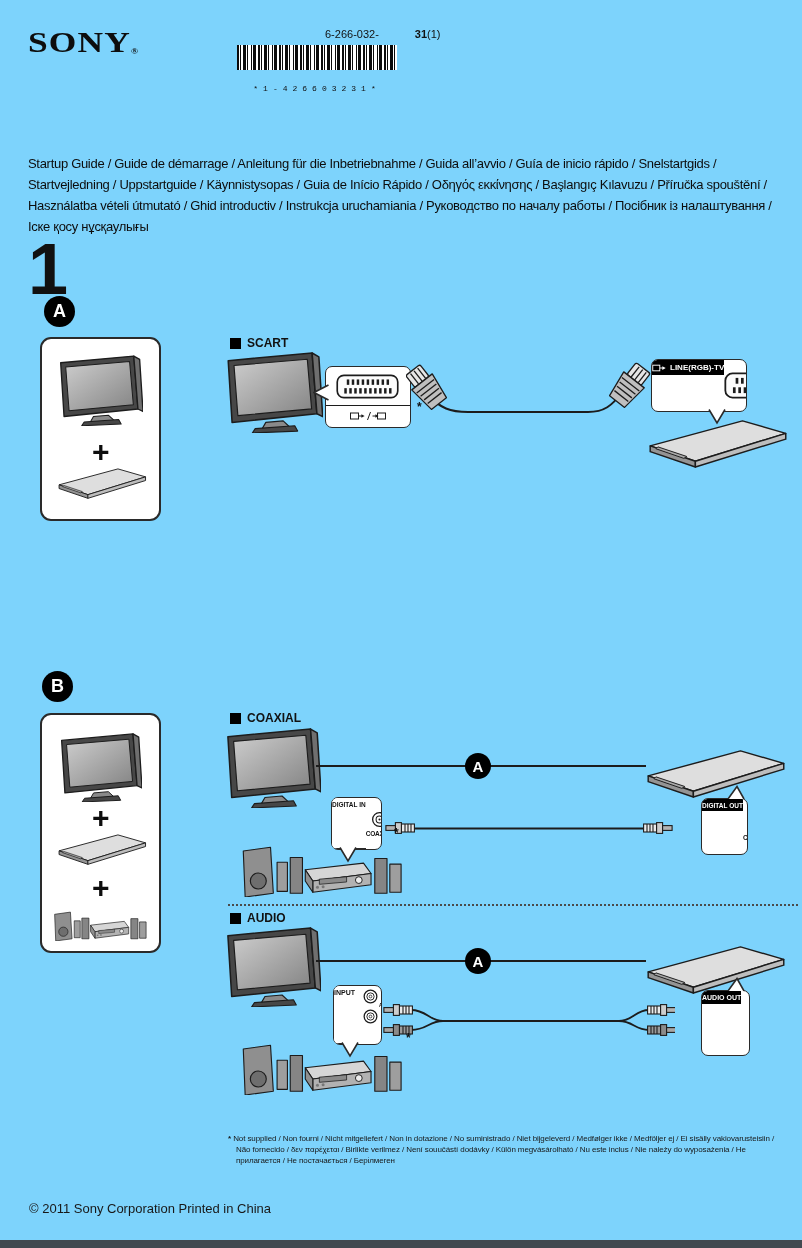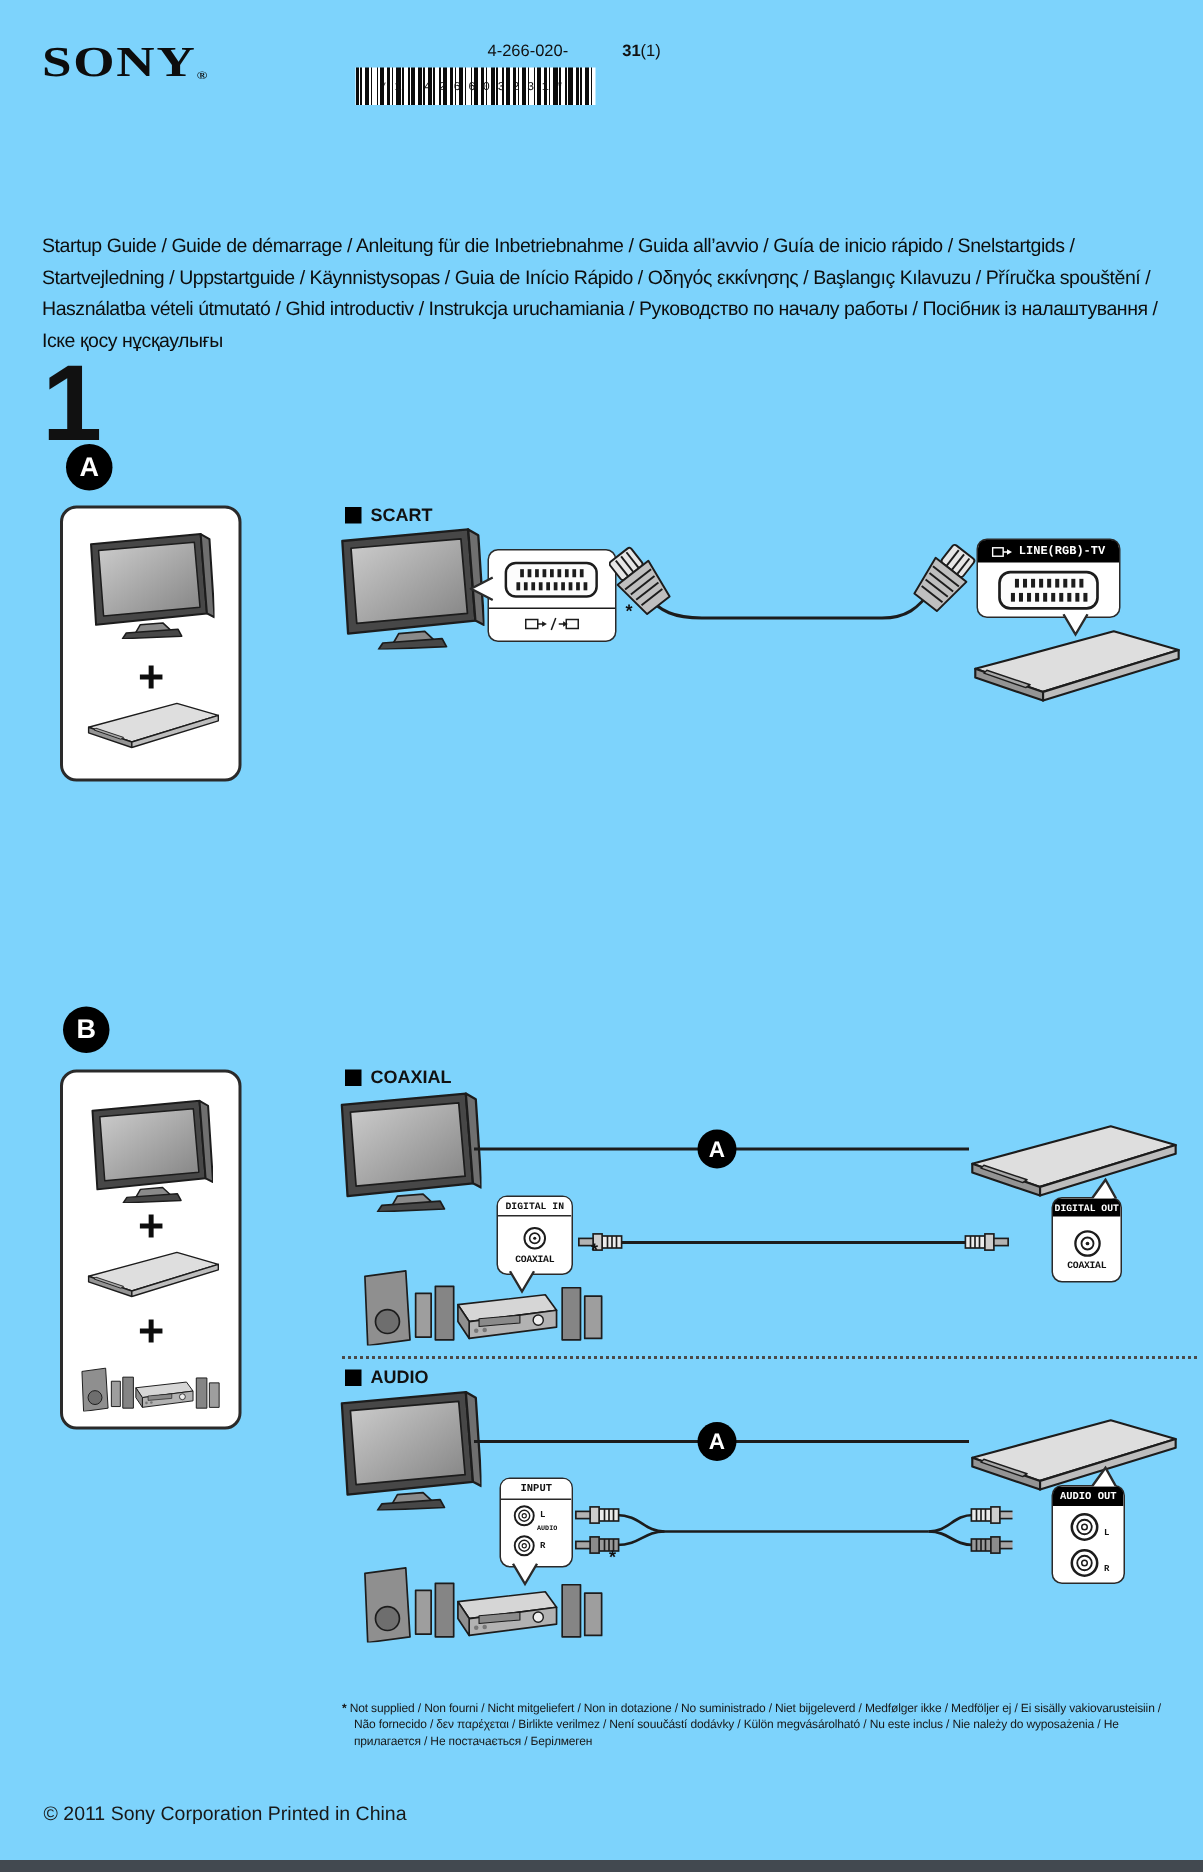--- a/index.html
+++ b/index.html
@@ -33,21 +33,21 @@
   .badge.sm { width:26px; height:26px; font-size:15px; }
 
   .eqbox { border:2px solid #2a2a2a; border-radius:11px; background:#fff; }
   .plus { font-size:30px; font-weight:700; line-height:1; color:#0d0d0d; }
 
   .seclabel { display:flex; align-items:center; gap:6px; font-weight:700; font-size:12px; }
   .sq { width:11px; height:11px; background:#000; display:inline-block; flex:0 0 auto; }
 
   .callout { position:absolute; border:1.5px solid #2a2a2a; border-radius:7px; background:#fff; }
   .co-clip { position:absolute; inset:0; border-radius:5.5px; overflow:hidden;
-             display:flex; flex-direction:column;font-family:Liberation Mono, monospace; }
+             display:flex; flex-direction:row; }
   .co-blackhead { background:#000; color:#fff; font-weight:700; display:flex;
                   align-items:center; justify-content:center; gap:3px; flex:0 0 auto; }
   .co-whitehead { font-weight:700; text-align:center; border-bottom:1.2px solid #2a2a2a;
                   flex:0 0 auto; background:#fff; }
   .co-body { flex:1; display:flex; flex-direction:column; align-items:center; justify-content:center; }
   .tinylabel { font-size:6.5px; font-weight:700; text-align:center; letter-spacing:-0.2px; }
   .jacklbl { font-size:6px; font-weight:700; }
 
   .hline { background:#1c1c1c; height:2px; }
   .dotted { border-top:2px dotted #4a4a4a; height:0; }
@@ -157,24 +157,24 @@
       <line x1="8.6" y1="32" x2="27.4" y2="32"></line>
         <line x1="9.2" y1="37" x2="26.8" y2="37"></line>
     </g>
   </defs>
 </svg>
 
 <div class="page">
 
   <div class="abs brand" style="left:28px; top:26px;"><span>SONY</span><span class="regmark">®</span></div>
 
-  <div class="abs partnum" style="left:325px; top:28px;"><span>4-266-020-</span><span class="pnb">31</span><span>(1)</span></div>
+  <div class="abs partnum" style="left:325px; top:28px;"><span>6-266-032-</span><span class="pnb">31</span><span>(1)</span></div>
 
   <div class="abs barcode" style="left:237px; top:45px; width:160px; height:25px;"></div>
-  <div class="abs barcode-text" style="left:237px; top:54px; width:160px;">*1-426603231*</div>
+  <div class="abs barcode-text" style="left:237px; top:84px; width:160px;">*1-426603231*</div>
 
 
   <div class="abs langs" style="left:28px; top:153px;">Startup Guide / Guide de démarrage / Anleitung für die Inbetriebnahme / Guida all’avvio / Guía de inicio rápido / Snelstartgids / Startvejledning / Uppstartguide / Käynnistysopas / Guia de Início Rápido / Οδηγός εκκίνησης / Başlangıç Kılavuzu / Příručka spouštění / Használatba vételi útmutató / Ghid introductiv / Instrukcja uruchamiania / Руководство по началу работы / Посібник із налаштування / Іске қосу нұсқаулығы</div>
 
   <div class="abs step1" style="left:28px; top:240px;">1</div>
   <div class="abs badge lg" style="left:44px; top:296px;">A</div>
 
   <div class="abs eqbox" style="left:40px; top:337px; width:121px; height:184px;">
     <svg class="abs" style="left:17px; top:16px;" width="84" height="71" viewBox="0 0 100 84">
         <use href="#g-tv"></use>

